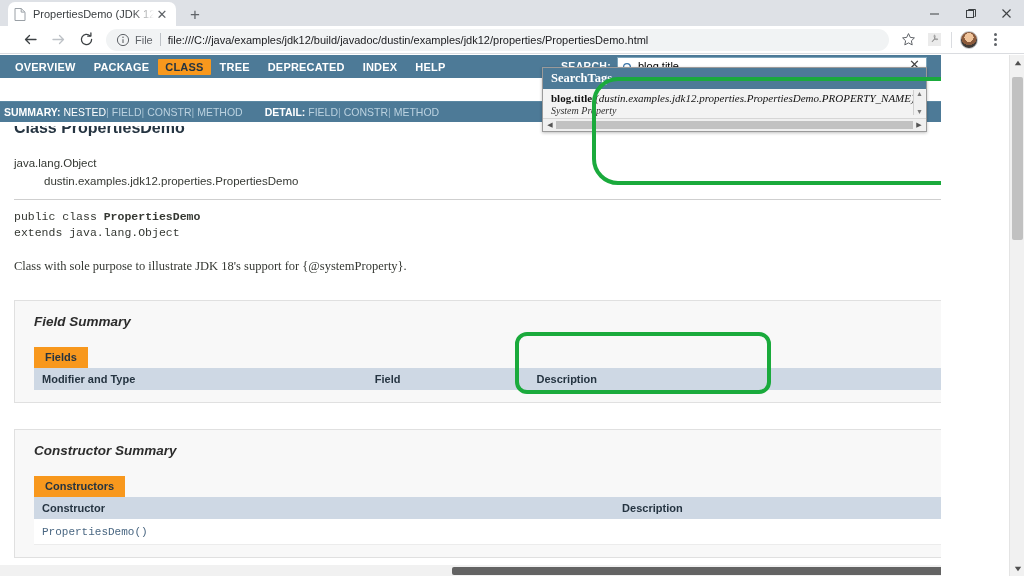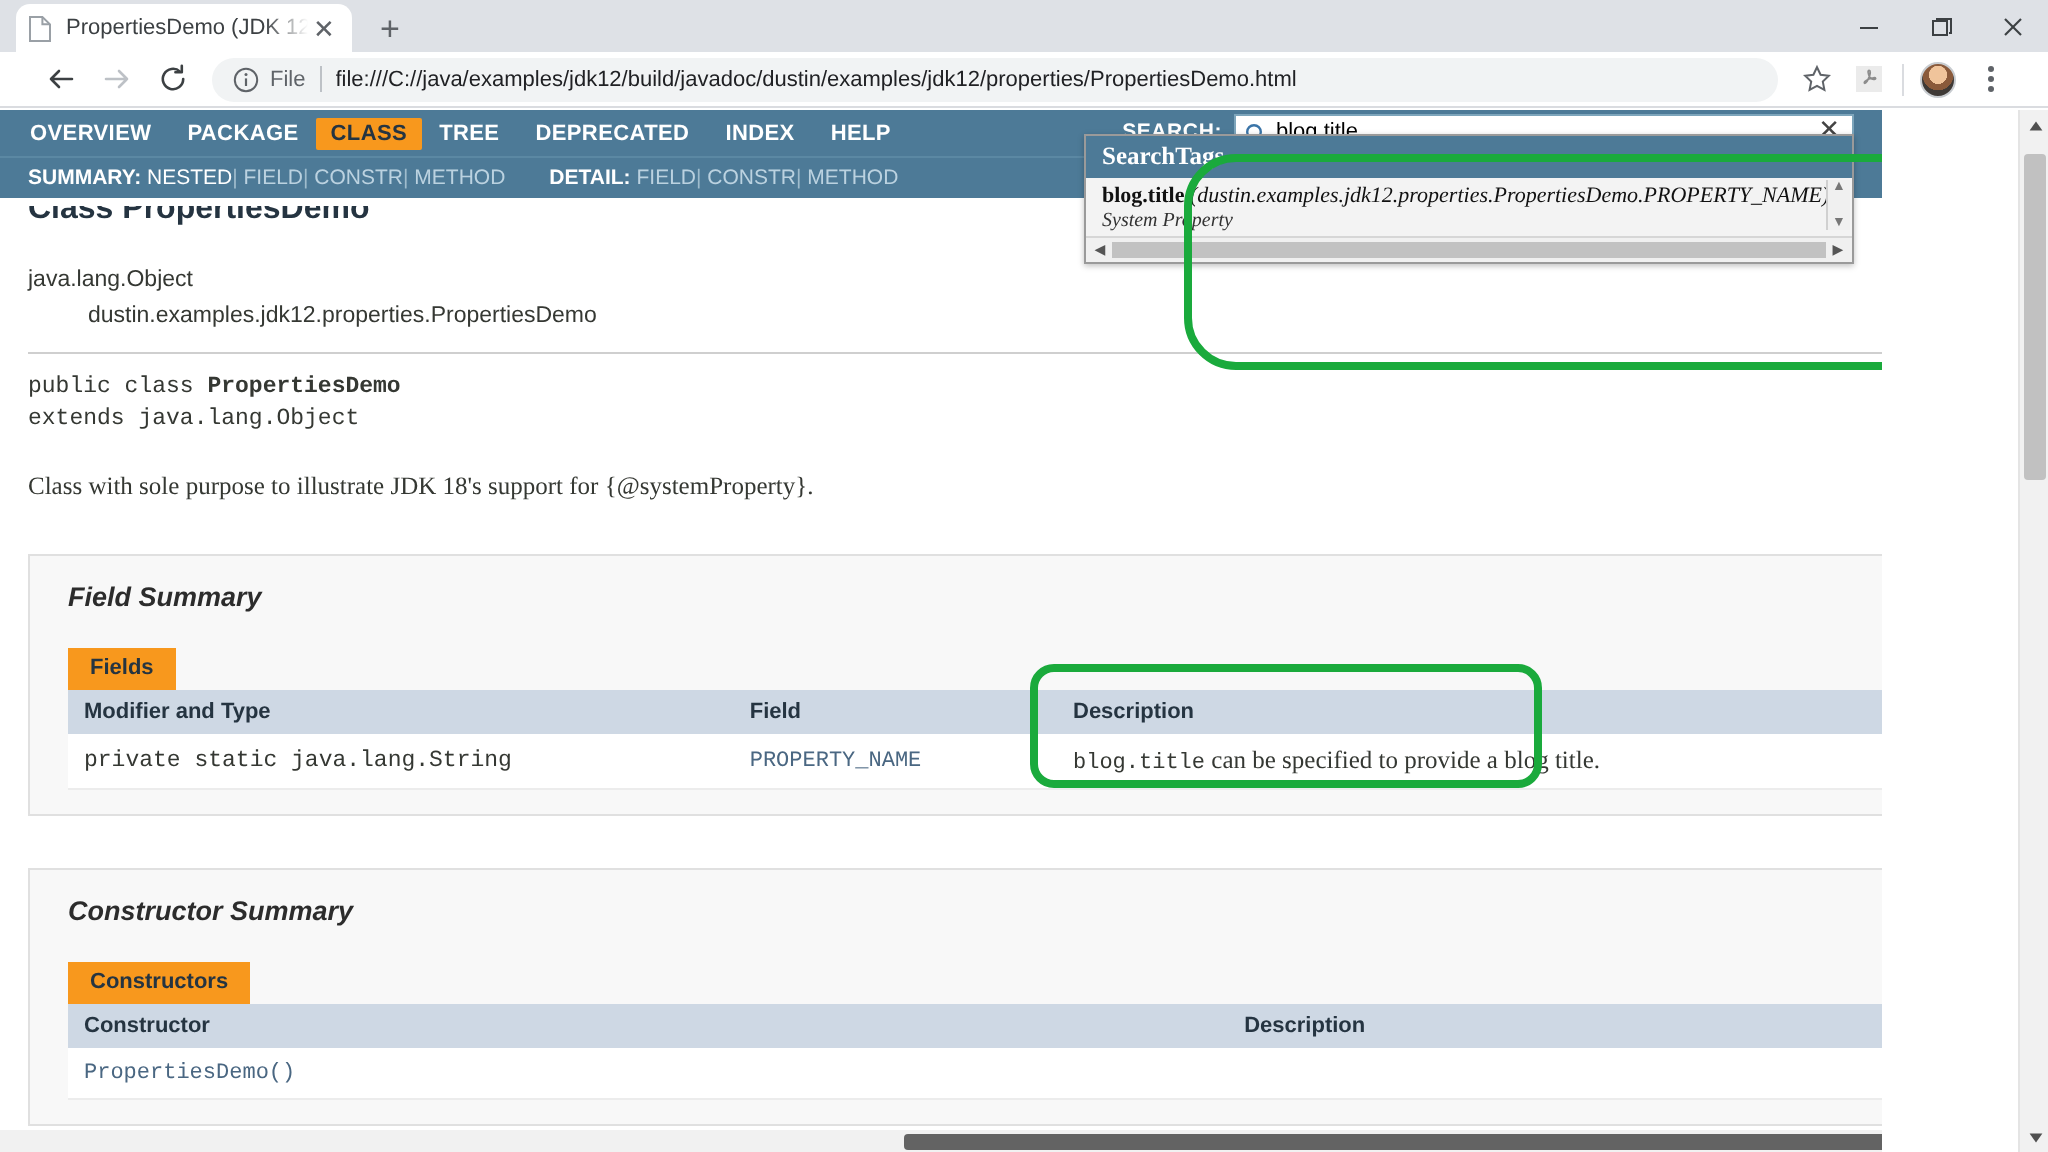--- a/index.html
+++ b/index.html
@@ -118,22 +118,23 @@
   .jd-navbar li {
     font-size: 11px; font-weight: bold; color: #ffffff;
     letter-spacing: .2px; padding: 0 9px; white-space: nowrap;
   }
   .jd-navbar li.active {
     background: #f8981d; color: #253441; padding: 2px 7px;
     border-radius: 1px;
   }
   .jd-subnav {
     background: #4d7a97; height: 21px; display: flex; align-items: center;
-    padding-left: 14px; gap: 22px;
+    padding-left: 4px; gap: 22px;
     border-top: 1px solid #5b88a3;
+    margin-top: 23px;
   }
   .jd-subnav .grp { font-size: 10.5px; color: #ffffff; white-space: nowrap; }
   .jd-subnav .grp b { font-weight: bold; }
   .jd-subnav .grp a { color: #bbd2e0; }
   .jd-subnav .grp .sep { color: #9fbccd; }
 
   
   .searchwrap {
     position: absolute; right: 14px; top: 2px;
     display: flex; align-items: center;
@@ -418,25 +419,20 @@
         <div class="section-title">Field Summary</div>
         <div class="tab-caption-row">
           <span class="tab-caption">Fields</span>
         </div>
         <table class="jd">
           <tbody>
               <tr>
             <th style="width:35%">Modifier and Type</th>
             <th style="width:17%">Field</th>
             <th style="width:48%">Description</th>
-          </tr>
-          <tr>
-            <td class="mono">private static java.lang.String</td>
-            <td><span class="link-mono">PROPERTY_NAME</span></td>
-            <td><span class="mono-inline">blog.title</span><span class="serif-inline"> can be specified to provide a blog title.</span></td>
           </tr>
         </tbody>
           </table>
       </div>
 
       <div class="section">
         <div class="section-title">Constructor Summary</div>
         <div class="tab-caption-row">
           <span class="tab-caption">Constructors</span>
         </div>

